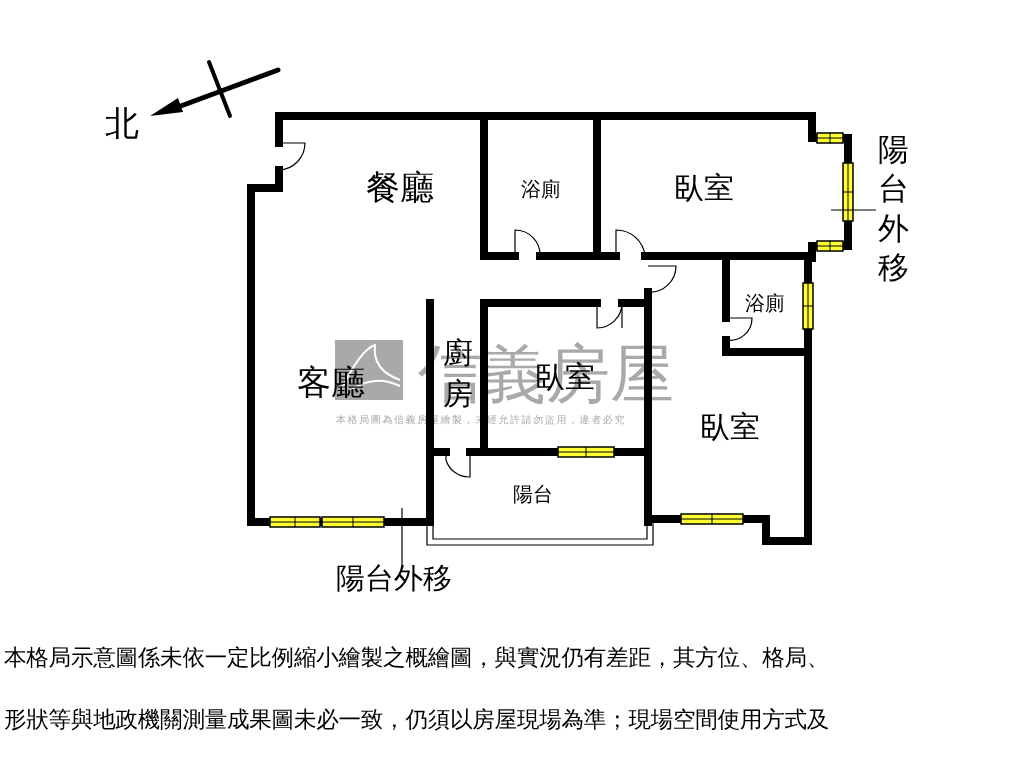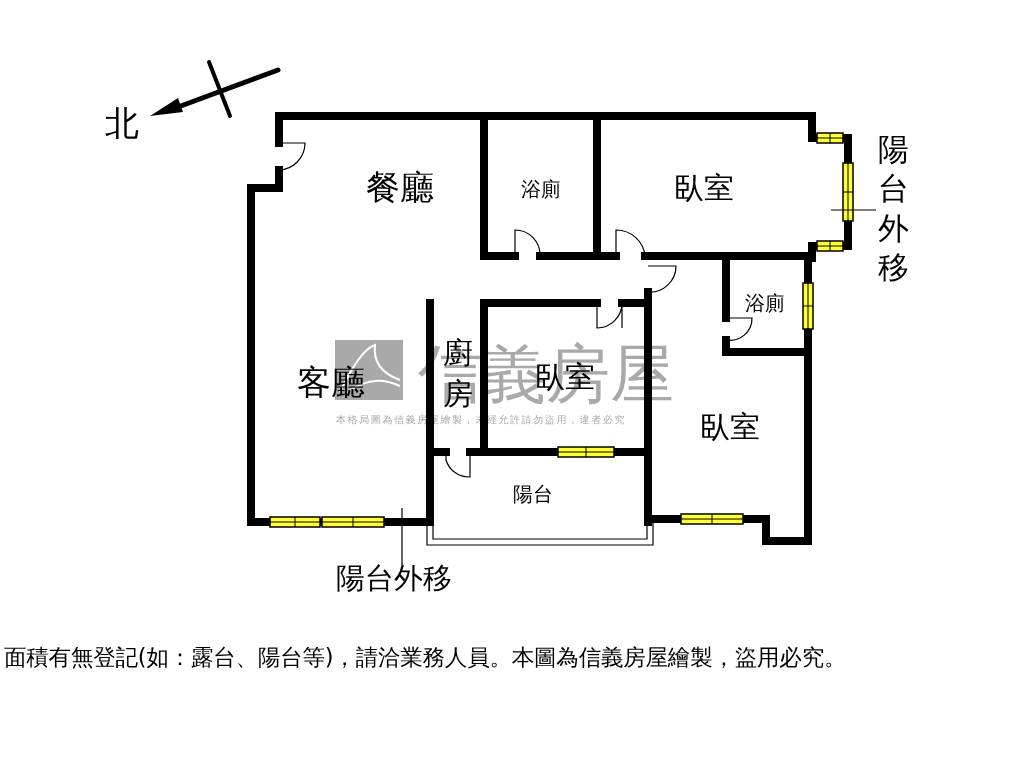--- a/index.html
+++ b/index.html
@@ -145,14 +145,16 @@
     <text x="878" y="160" font-size="31">陽</text>
     <text x="878" y="199" font-size="31">台</text>
     <text x="878" y="239" font-size="31">外</text>
     <text x="878" y="278" font-size="31">移</text>
 
     <text x="336" y="588" font-size="29">陽台外移</text>
   </g>
 </svg>
 
 <div class="disclaimer">
+  <div>本格局示意圖係未依一定比例縮小繪製之概繪圖，與實況仍有差距，其方位、格局、</div>
+  <div>形狀等與地政機關測量成果圖未必一致，仍須以房屋現場為準；現場空間使用方式及</div>
   <div>面積有無登記(如：露台、陽台等)，請洽業務人員。本圖為信義房屋繪製，盜用必究。</div>
 </div>
 
 </body></html>

